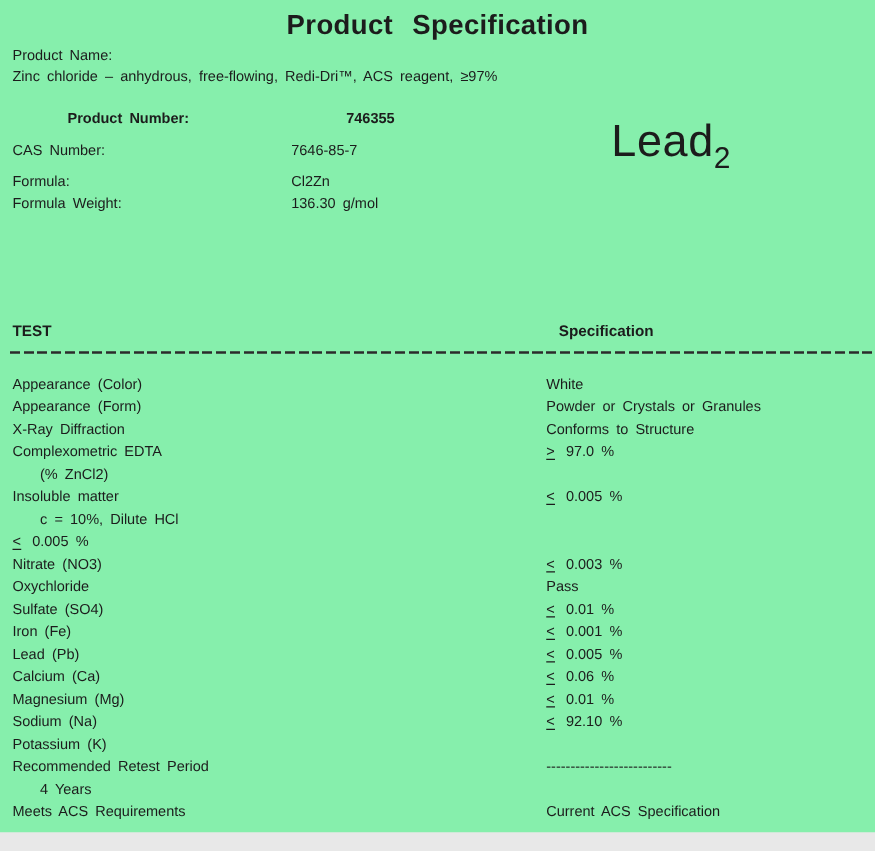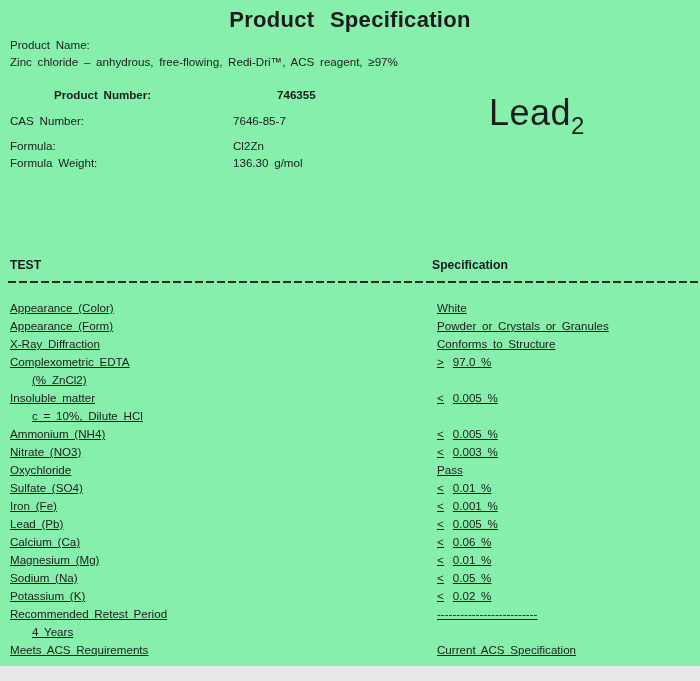--- a/index.html
+++ b/index.html
@@ -44,31 +44,31 @@
   .formula-big .sub {
     font-size: 24px;
     vertical-align: -9px;
   }
 
   .col-head-test {
     position: absolute; top: 258px; left: 10px;
     font-weight: bold; font-size: 12.2px;
   }
   .col-head-spec {
-    position: absolute; top: 258px; left: 432px;
+    position: absolute; top: 258px; left: 447px;
     font-weight: bold; font-size: 12.2px;
   }
   .head-rule {
     position: absolute; top: 281px; left: 8px; right: 0;
     height: 2px;
     background: repeating-linear-gradient(90deg, #2b2b2b 0 8px, transparent 8px 11px);
   }
 
   .spec-rows { position: absolute; top: 301px; left: 10px; right: 0; }
-  .spec-row { display: flex; align-items: baseline; height: 18px; text-decoration: underline; }
+  .spec-row { display: flex; align-items: baseline; height: 18px; }
   .test-cell { flex: 0 0 427px; white-space: nowrap; box-sizing: border-box; }
   .test-cell.indent { padding-left: 22px; }
   .spec-cell { flex: 1; white-space: nowrap; }
   .spec-op {
     display: inline-block;
     border-bottom: 1.4px solid #1c1c1c;
     line-height: 10px;
     margin-right: 9px;
   }
 </style>
@@ -123,21 +123,20 @@
     </div>
       <div class="spec-row">
       <div class="test-cell">Insoluble matter</div>
       <div class="spec-cell"><span class="spec-op">&lt;</span><span>0.005 %</span></div>
     </div>
       <div class="spec-row">
       <div class="test-cell indent">c = 10%, Dilute HCl</div>
       <div class="spec-cell"><span></span></div>
     </div>
       <div class="spec-row">
-      <div class="test-cell">Ammonium (NH4)</div>
       <div class="spec-cell"><span class="spec-op">&lt;</span><span>0.005 %</span></div>
     </div>
       <div class="spec-row">
       <div class="test-cell">Nitrate (NO3)</div>
       <div class="spec-cell"><span class="spec-op">&lt;</span><span>0.003 %</span></div>
     </div>
       <div class="spec-row">
       <div class="test-cell">Oxychloride</div>
       <div class="spec-cell"><span>Pass</span></div>
     </div>
@@ -156,25 +155,24 @@
       <div class="spec-row">
       <div class="test-cell">Calcium (Ca)</div>
       <div class="spec-cell"><span class="spec-op">&lt;</span><span>0.06 %</span></div>
     </div>
       <div class="spec-row">
       <div class="test-cell">Magnesium (Mg)</div>
       <div class="spec-cell"><span class="spec-op">&lt;</span><span>0.01 %</span></div>
     </div>
       <div class="spec-row">
       <div class="test-cell">Sodium (Na)</div>
-      <div class="spec-cell"><span class="spec-op">&lt;</span><span>0.05 %</span></div>
+      <div class="spec-cell"><span class="spec-op">&lt;</span><span>92.10 %</span></div>
     </div>
       <div class="spec-row">
       <div class="test-cell">Potassium (K)</div>
-      <div class="spec-cell"><span class="spec-op">&lt;</span><span>0.02 %</span></div>
     </div>
       <div class="spec-row">
       <div class="test-cell">Recommended Retest Period</div>
       <div class="spec-cell"><span>--------------------------</span></div>
     </div>
       <div class="spec-row">
       <div class="test-cell indent">4 Years</div>
       <div class="spec-cell"><span></span></div>
     </div>
       <div class="spec-row">

